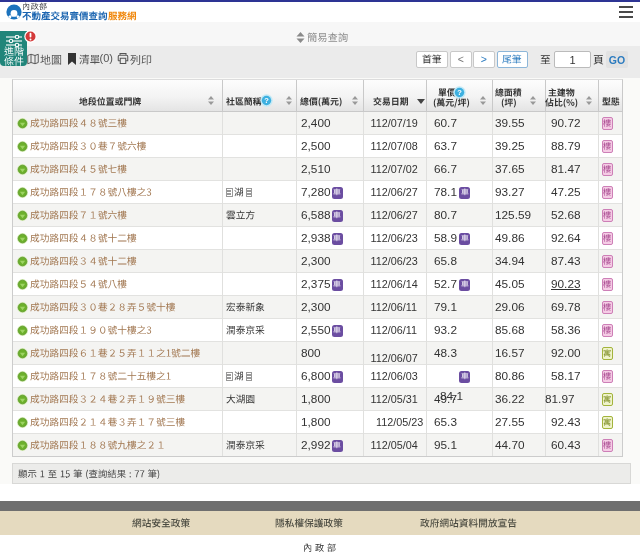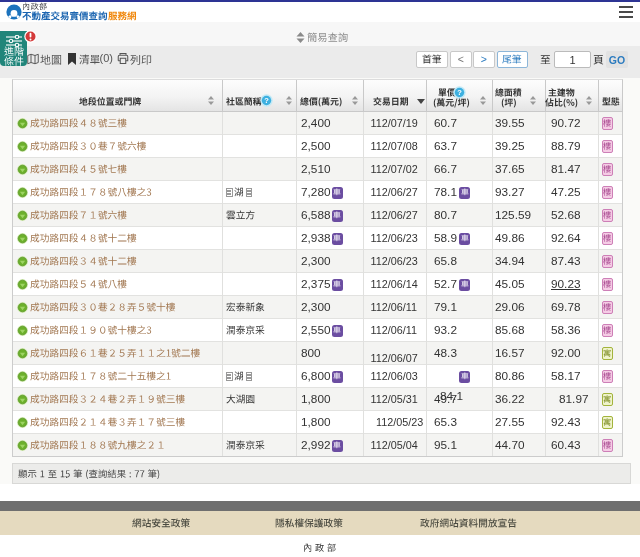--- a/index.html
+++ b/index.html
@@ -602,21 +602,21 @@
   </div>
 <div style="position:absolute;left:226px;top:393.3px;">
     <svg width="29.1" height="12.6" viewBox="0 0 29.1 12.6" style="display:block;overflow:visible">
       <path transform="translate(0,9.60)" d="M4.5 -8.1C4.5 -7.4 4.5 -6.4 4.3 -5.4H0.6V-4.6H4.2C3.8 -2.8 2.8 -0.9 0.4 0.2C0.6 0.3 0.9 0.6 1.0 0.8C3.3 -0.3 4.4 -2.2 4.9 -4.1C5.6 -1.9 6.9 -0.1 8.7 0.8C8.9 0.5 9.1 0.2 9.3 0.1C7.4 -0.7 6.1 -2.5 5.5 -4.6H9.1V-5.4H5.1C5.2 -6.4 5.2 -7.4 5.3 -8.1Z M10.5 -7.5C11.0 -7.3 11.7 -6.8 12.0 -6.5L12.5 -7.1C12.1 -7.4 11.5 -7.8 10.9 -8.0ZM10.1 -4.9C10.7 -4.7 11.3 -4.2 11.7 -3.9L12.1 -4.5C11.7 -4.8 11.0 -5.2 10.5 -5.4ZM10.3 0.3 10.9 0.7C11.3 -0.2 11.8 -1.4 12.2 -2.4L11.6 -2.8C11.2 -1.7 10.7 -0.5 10.3 0.3ZM12.5 -3.7V0.2H13.2V-0.5H15.3V-3.7H14.3V-5.5H15.6V-6.1H14.3V-7.9H13.6V-6.1H12.2V-5.5H13.6V-3.7ZM16.7 -2.5 17.0 -1.9 18.1 -2.9V-0.1C18.1 0.0 18.0 0.1 17.9 0.1C17.7 0.1 17.3 0.1 16.9 0.1C17.0 0.2 17.1 0.5 17.1 0.7C17.7 0.7 18.1 0.7 18.4 0.6C18.6 0.4 18.7 0.3 18.7 -0.1V-7.8H16.0V-3.8C16.0 -2.5 15.9 -0.8 14.8 0.4C15.0 0.5 15.3 0.7 15.4 0.8C16.5 -0.4 16.7 -2.4 16.7 -3.8V-5.3C17.0 -4.9 17.5 -4.4 17.7 -4.1L18.1 -4.4V-3.5C17.5 -3.1 17.0 -2.7 16.7 -2.5ZM16.7 -7.1H18.1V-4.5C17.8 -4.8 17.4 -5.3 17.1 -5.6L16.7 -5.3ZM13.2 -3.0H14.7V-1.2H13.2Z M22.6 -4.0H25.9V-3.4H22.6ZM23.9 -6.9V-6.3H21.9V-5.9H23.9V-5.3H21.4V-4.8H27.1V-5.3H24.6V-5.9H26.6V-6.3H24.6V-6.9ZM22.4 -0.4C22.5 -0.5 22.8 -0.6 24.6 -1.1C24.6 -1.2 24.6 -1.4 24.6 -1.5L23.1 -1.2V-2.3C23.5 -2.5 23.9 -2.7 24.2 -3.0H26.5V-4.4H22.0V-3.0H23.3C22.7 -2.6 21.9 -2.4 21.1 -2.2C21.2 -2.1 21.4 -1.9 21.5 -1.7C21.8 -1.8 22.2 -2.0 22.5 -2.1V-1.4C22.5 -1.0 22.3 -0.9 22.2 -0.9C22.2 -0.7 22.3 -0.5 22.4 -0.4ZM24.0 -2.5C24.9 -2.0 26.1 -1.2 26.6 -0.7L27.1 -1.0C26.8 -1.2 26.4 -1.5 26.0 -1.8C26.3 -2.0 26.7 -2.2 27.1 -2.5L26.6 -2.8C26.4 -2.6 25.9 -2.3 25.6 -2.1C25.2 -2.3 24.8 -2.6 24.5 -2.8ZM20.2 -7.7V0.8H20.9V0.4H27.6V0.8H28.3V-7.7ZM20.9 -0.3V-7.1H27.6V-0.3Z" fill="#333"></path>
     </svg>
   </div>
 <div style="position:absolute;left:301px;top:393.6px;font:11.8px 'Liberation Sans',sans-serif;color:#333;white-space:pre;line-height:11.8px;">1,800</div>
 <div style="position:absolute;left:370.5px;top:394.1px;font:10.8px 'Liberation Sans',sans-serif;color:#333;white-space:pre;line-height:10.8px;">112/05/31</div>
 <div style="position:absolute;left:434px;top:393.6px;font:11.8px 'Liberation Sans',sans-serif;color:#333;white-space:pre;line-height:11.8px;">49.7</div>
 <div style="position:absolute;left:495px;top:393.6px;font:11.8px 'Liberation Sans',sans-serif;color:#333;white-space:pre;line-height:11.8px;">36.22</div>
-<div style="position:absolute;left:559px;top:393.6px;font:11.8px 'Liberation Sans',sans-serif;color:#333;white-space:pre;line-height:11.8px;text-align:right;">81.97</div>
+<div style="position:absolute;left:545px;top:393.6px;font:11.8px 'Liberation Sans',sans-serif;color:#333;white-space:pre;line-height:11.8px;text-align:right;">81.97</div>
 <div style="position:absolute;left:602.25px;top:393.25px;width:10.5px;height:12.5px;background:#eff3cb;border:1px solid #a3b43c;border-radius:2px;box-sizing:border-box;display:flex;align-items:center;justify-content:center">
     <svg width="8.2" height="10.7" viewBox="0 0 8.2 10.7" style="display:block;overflow:visible">
       <path transform="translate(0,8.12)" d="M2.3 -3.7H3.8V-3.2H2.3ZM4.4 -3.7H5.9V-3.2H4.4ZM2.3 -4.7H3.8V-4.2H2.3ZM4.4 -4.7H5.9V-4.2H4.4ZM1.0 -2.5V-2.2H0.7V-1.7H1.0V0.6H1.6V-1.7H3.8V-0.9L2.0 -0.9L2.1 -0.3C3.0 -0.4 4.4 -0.4 5.7 -0.5C5.7 -0.4 5.8 -0.2 5.9 -0.1L6.3 -0.3C6.2 -0.7 5.8 -1.2 5.5 -1.6L5.1 -1.4C5.2 -1.3 5.3 -1.1 5.4 -1.0L4.4 -0.9V-1.7H6.6V0.0C6.6 0.1 6.6 0.1 6.5 0.1C6.4 0.2 6.1 0.2 5.7 0.1C5.7 0.3 5.8 0.5 5.8 0.6C6.4 0.6 6.7 0.6 7.0 0.6C7.2 0.5 7.2 0.3 7.2 0.0V-2.2H4.4V-2.7H6.4V-5.2H1.8V-2.7H3.8V-2.2H1.6V-2.5ZM3.6 -6.8C3.7 -6.6 3.8 -6.4 3.9 -6.2H0.7V-4.7H1.2V-5.6H7.0V-4.7H7.6V-6.2H4.6C4.5 -6.4 4.4 -6.7 4.2 -6.9Z" fill="#76861b"></path>
     </svg>
   </div>
 <svg width="11" height="11" viewBox="0 0 11 11" style="position:absolute;left:16.5px;top:417.0px">
     <circle cx="5.5" cy="5.5" r="5.4" fill="#d4eab6"></circle>
     <circle cx="5.5" cy="5.5" r="4.3" fill="#6cb02c" stroke="#569322" stroke-width="0.7"></circle>
     <path d="M5.5 8.2 L8.1 4.7 L2.9 4.7 Z" fill="#9ed464"></path>
   </svg>

